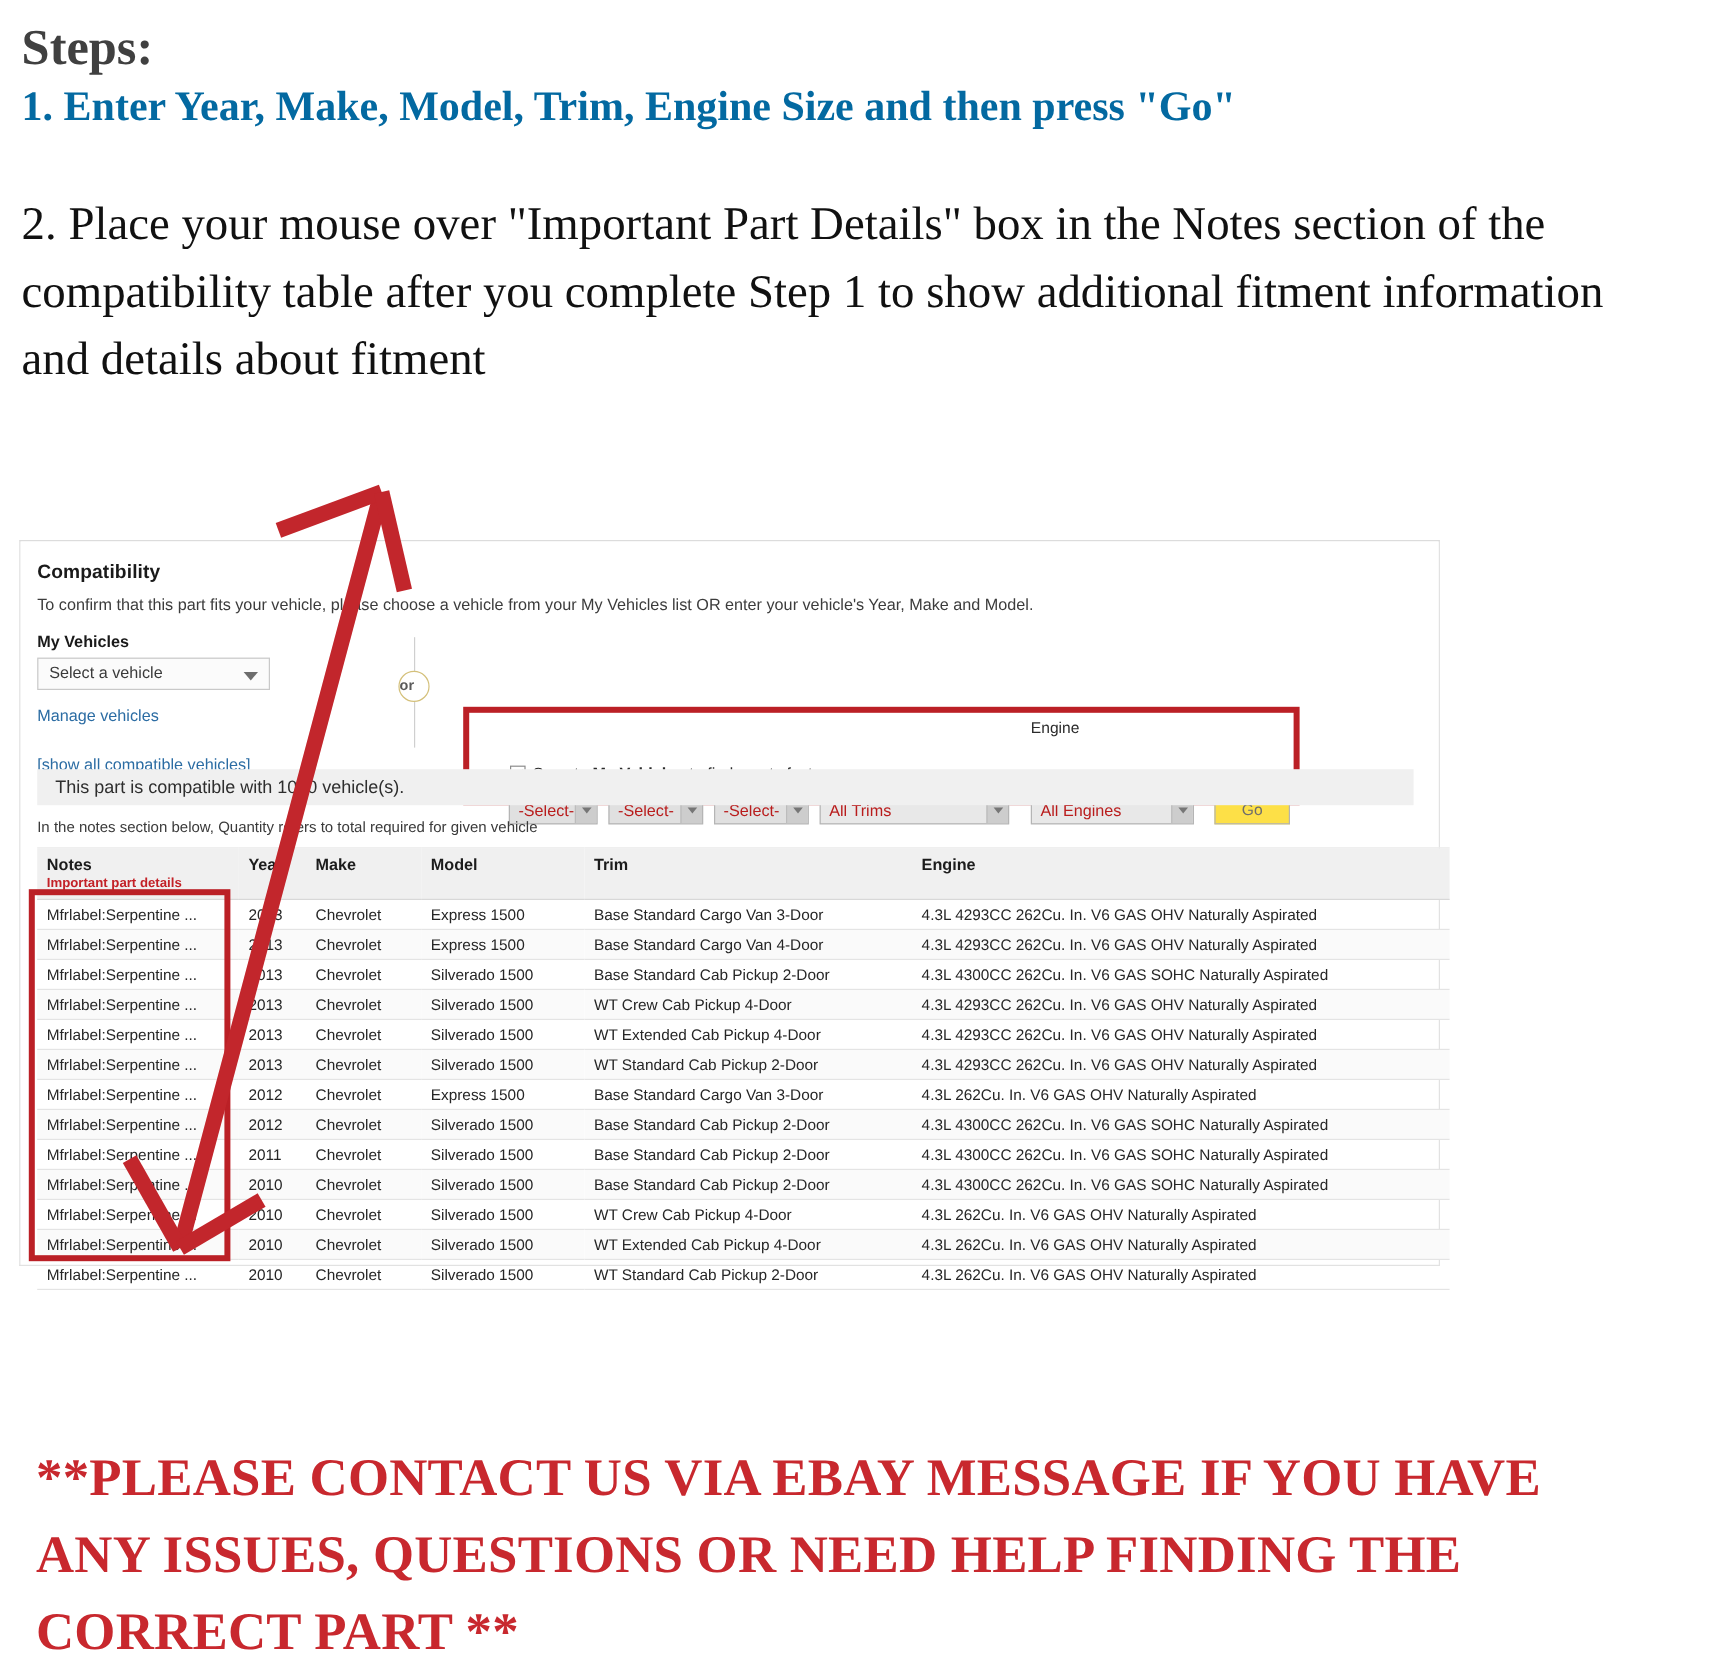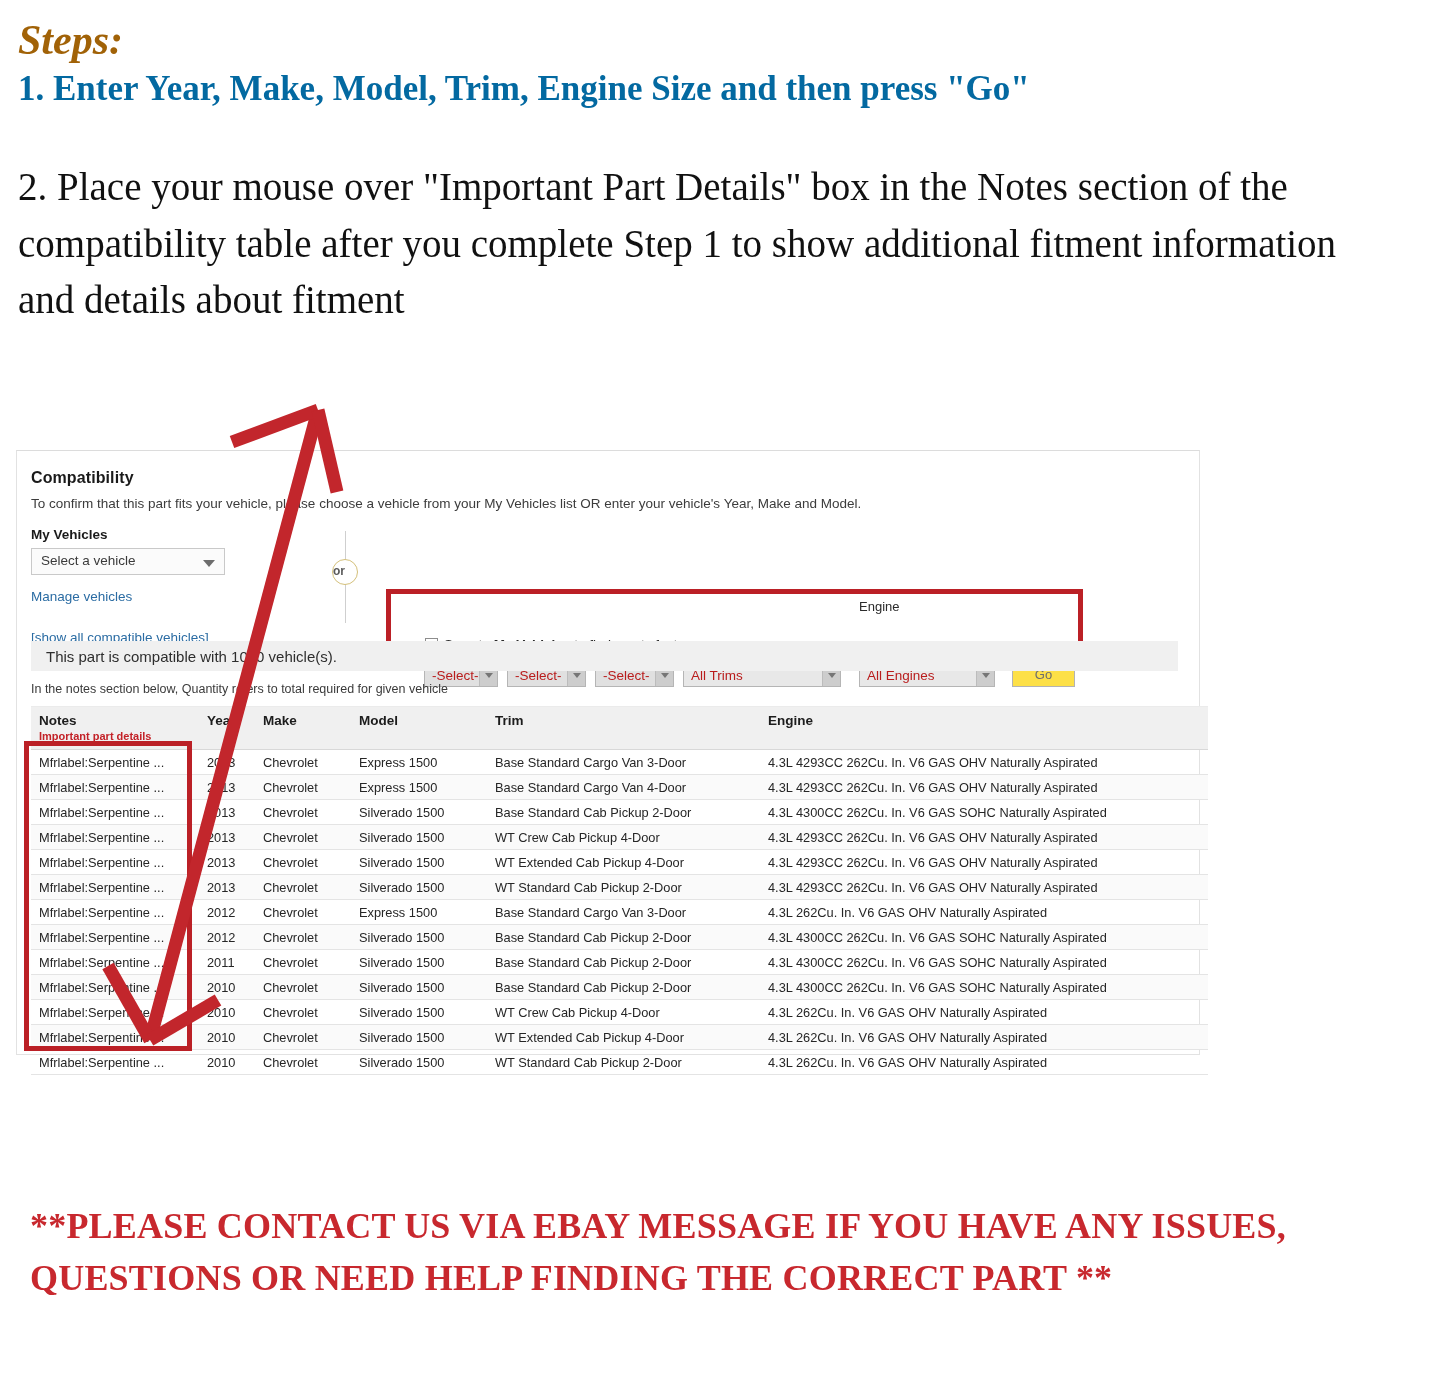--- a/index.html
+++ b/index.html
@@ -29,25 +29,24 @@
     color: #cc2229;
     font-size: 47px;
     line-height: 1.0;
     letter-spacing: -0.3px;
     margin: 0 0 6px 0;
     white-space: nowrap;
   }
   .steps-label {
     font-family: "Liberation Serif", serif;
     font-weight: bold;
-    color: #a16207;
+    color: #404040;
     font-size: 42px;
     line-height: 1.05;
     margin: 8px 0 4px 0;
-    font-style: italic;
   }
   .step-line {
     font-family: "Liberation Serif", serif;
     font-weight: bold;
     color: #0369a1;
     font-size: 35px;
     line-height: 1.06;
     margin: 8px 0 0 0;
   }
   .step-two {
@@ -317,21 +316,21 @@
     font-size: 35px;
     line-height: 1.45;
   }
   .contact-block {
     position: absolute;
     left: 30px; top: 1200px;
     width: 1320px;
     font-family: "Liberation Serif", serif;
     font-weight: bold;
     color: #c8282e;
-    font-size: 36px;
+    font-size: 44px;
     line-height: 1.45;
     letter-spacing: 0.2px;
   }
 </style>
 </head>
 <body>
 
 <div id="page">
 
   <div class="hdr-wrap">

